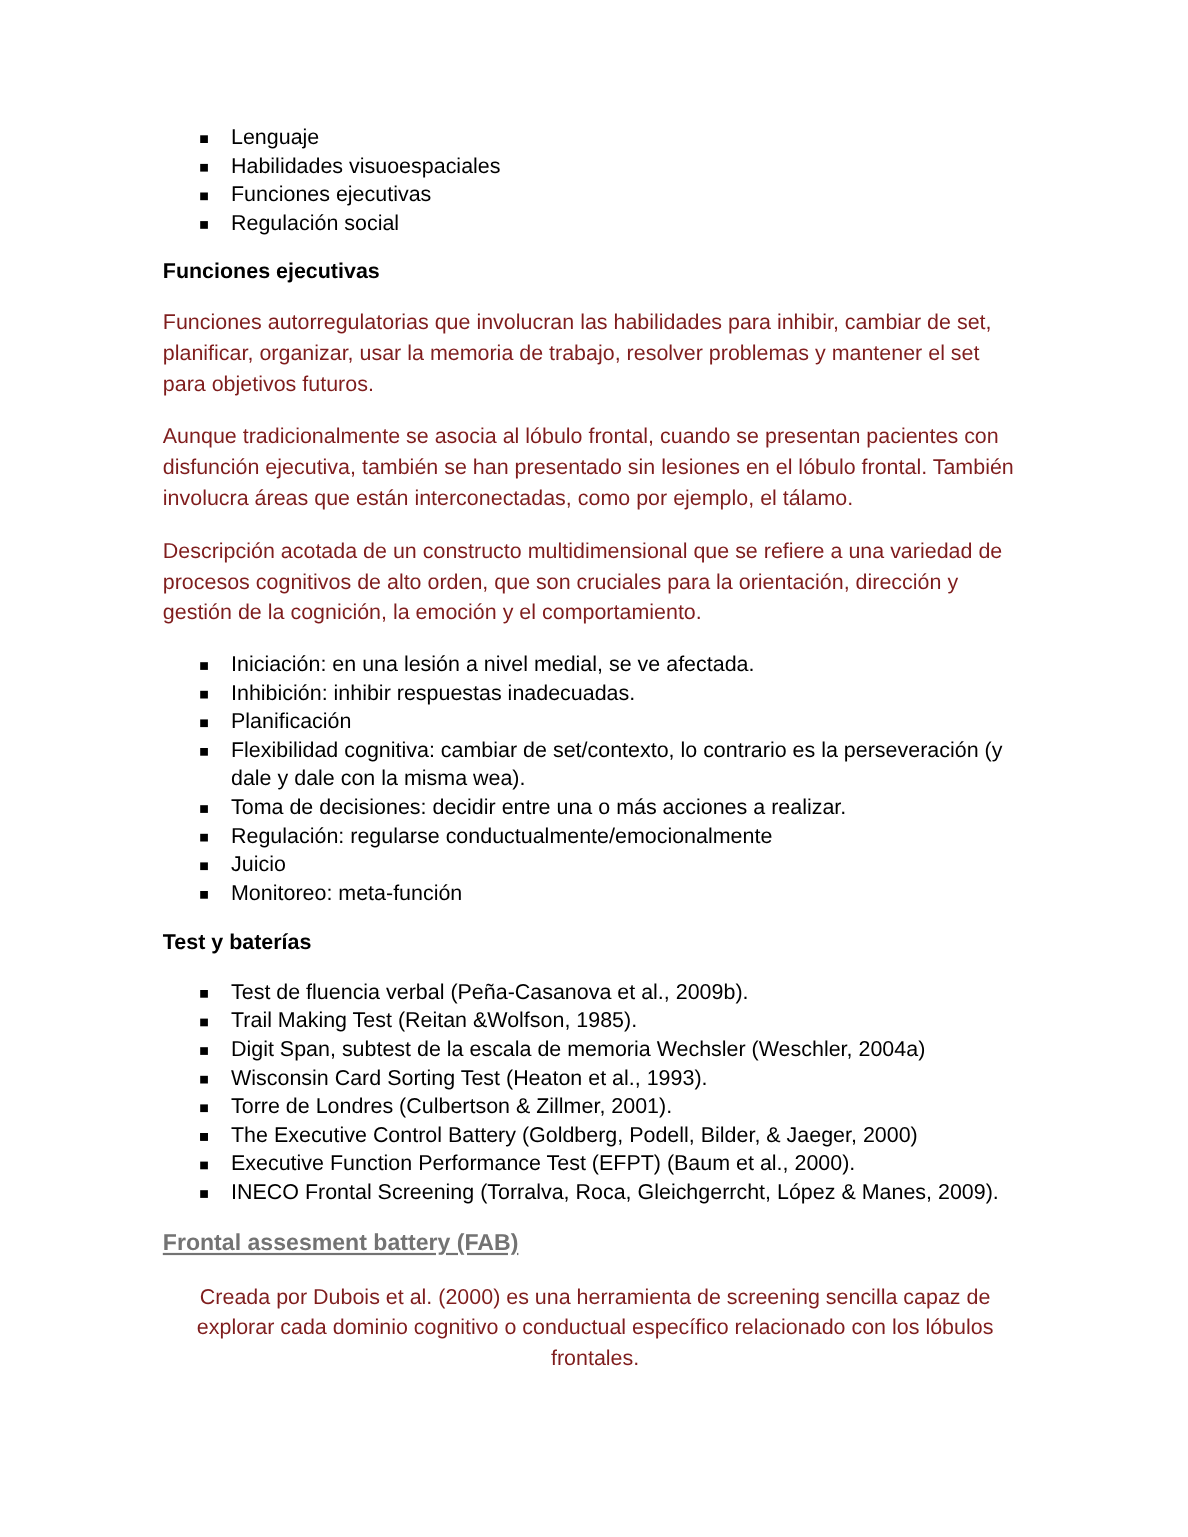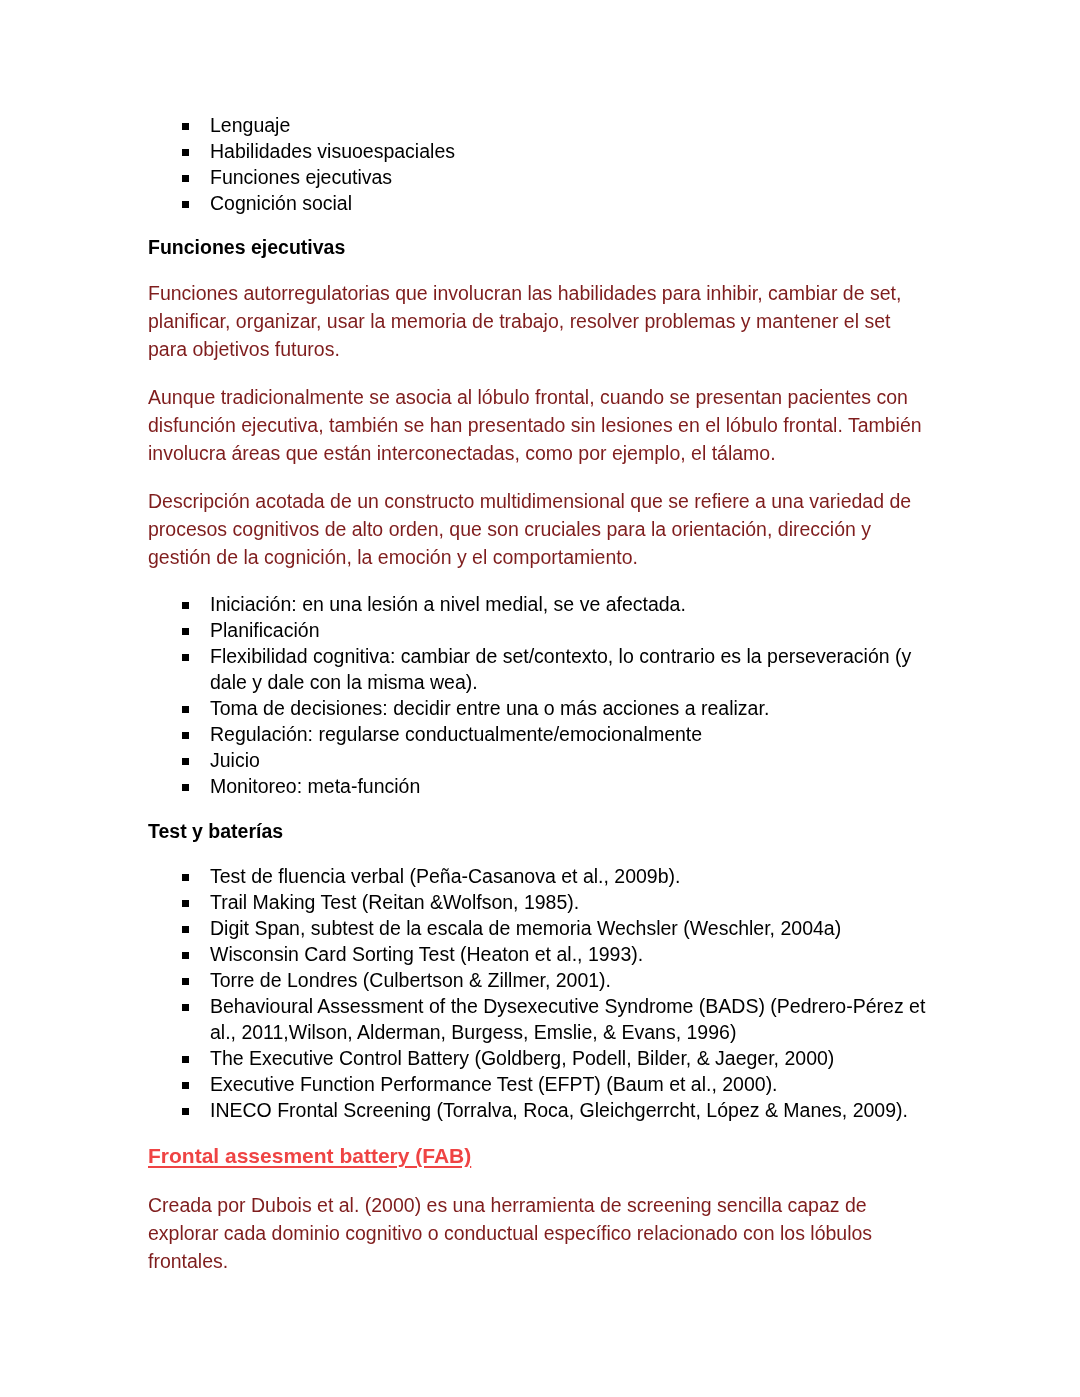--- a/index.html
+++ b/index.html
@@ -28,40 +28,40 @@
   }
 
   
   p.para {
     margin: 0 0 20px 0;
     font-size: 19.5px;
     line-height: 28px;
     text-align: left;
     color: #7f1d1d;
   }
-  p.para:last-child { margin-bottom: 0; }
+  p.para:last-child { margin-bottom: 0; text-align: center; }
 
   b, strong { font-weight: normal; }
 
   
   h2.heading {
     margin: 0 0 19px 0;
     font-size: 19.5px;
     line-height: 26px;
     font-weight: bold;
     color: #000;
   }
   h2.heading-underline {
     margin: 0 0 21px 0;
     font-size: 21px;
     line-height: 28px;
     font-weight: bold;
     text-decoration: underline;
     text-underline-offset: 3px;
-    color: #ef4444;
+    color: #737373;
   }
 
   
   ul.bullets {
     list-style: none;
     margin: 0 0 19px 0;
     padding: 0;
   }
   ul.bullets.tight { margin-bottom: 18px; }
   ul.bullets li {
@@ -97,39 +97,40 @@
       <li>
         <span class="bullet-marker"></span>
         <span class="item-text">Habilidades visuoespaciales</span>
       </li>
       <li>
         <span class="bullet-marker"></span>
         <span class="item-text">Funciones ejecutivas</span>
       </li>
       <li>
         <span class="bullet-marker"></span>
-        <span class="item-text">Cognición social</span>
+        <span class="item-text">Regulación social</span>
       </li>
     </ul>
 
     <h2 class="heading">Funciones ejecutivas</h2>
 
     <p class="para">Funciones autorregulatorias que involucran las habilidades para inhibir, cambiar de set, planificar, organizar, usar la memoria de trabajo, resolver problemas y mantener el set para objetivos futuros.</p>
 
     <p class="para">Aunque tradicionalmente se asocia al lóbulo frontal, cuando se presentan pacientes con disfunción ejecutiva, también se han presentado sin lesiones en el lóbulo frontal. También involucra áreas que están interconectadas, como por ejemplo, el tálamo.</p>
 
     <p class="para"><span>Descripción acotada de un </span><b>constructo multidimensional</b><span> que se refiere a una variedad de </span><b>procesos cognitivos de alto orden</b><span>, que son cruciales para la orientación, dirección y gestión de la cognición, la emoción y el comportamiento.</span></p>
 
     <ul class="bullets">
       <li>
         <span class="bullet-marker"></span>
         <span class="item-text">Iniciación: en una lesión a nivel medial, se ve afectada.</span>
       </li>
       <li>
         <span class="bullet-marker"></span>
+        <span class="item-text">Inhibición: inhibir respuestas inadecuadas.</span>
       </li>
       <li>
         <span class="bullet-marker"></span>
         <span class="item-text">Planificación</span>
       </li>
       <li>
         <span class="bullet-marker"></span>
         <span class="item-text">Flexibilidad cognitiva: cambiar de set/contexto, lo contrario es la perseveración (y dale y dale con la misma wea).</span>
       </li>
       <li>
@@ -168,21 +169,20 @@
       <li>
         <span class="bullet-marker"></span>
         <span class="item-text">Wisconsin Card Sorting Test (Heaton et al., 1993).</span>
       </li>
       <li>
         <span class="bullet-marker"></span>
         <span class="item-text">Torre de Londres (Culbertson &amp; Zillmer, 2001).</span>
       </li>
       <li>
         <span class="bullet-marker"></span>
-        <span class="item-text">Behavioural Assessment of the Dysexecutive Syndrome (BADS) (Pedrero-Pérez et al., 2011,Wilson, Alderman, Burgess, Emslie, &amp; Evans, 1996)</span>
       </li>
       <li>
         <span class="bullet-marker"></span>
         <span class="item-text">The Executive Control Battery (Goldberg, Podell, Bilder, &amp; Jaeger, 2000)</span>
       </li>
       <li>
         <span class="bullet-marker"></span>
         <span class="item-text">Executive Function Performance Test (EFPT) (Baum et al., 2000).</span>
       </li>
       <li>

